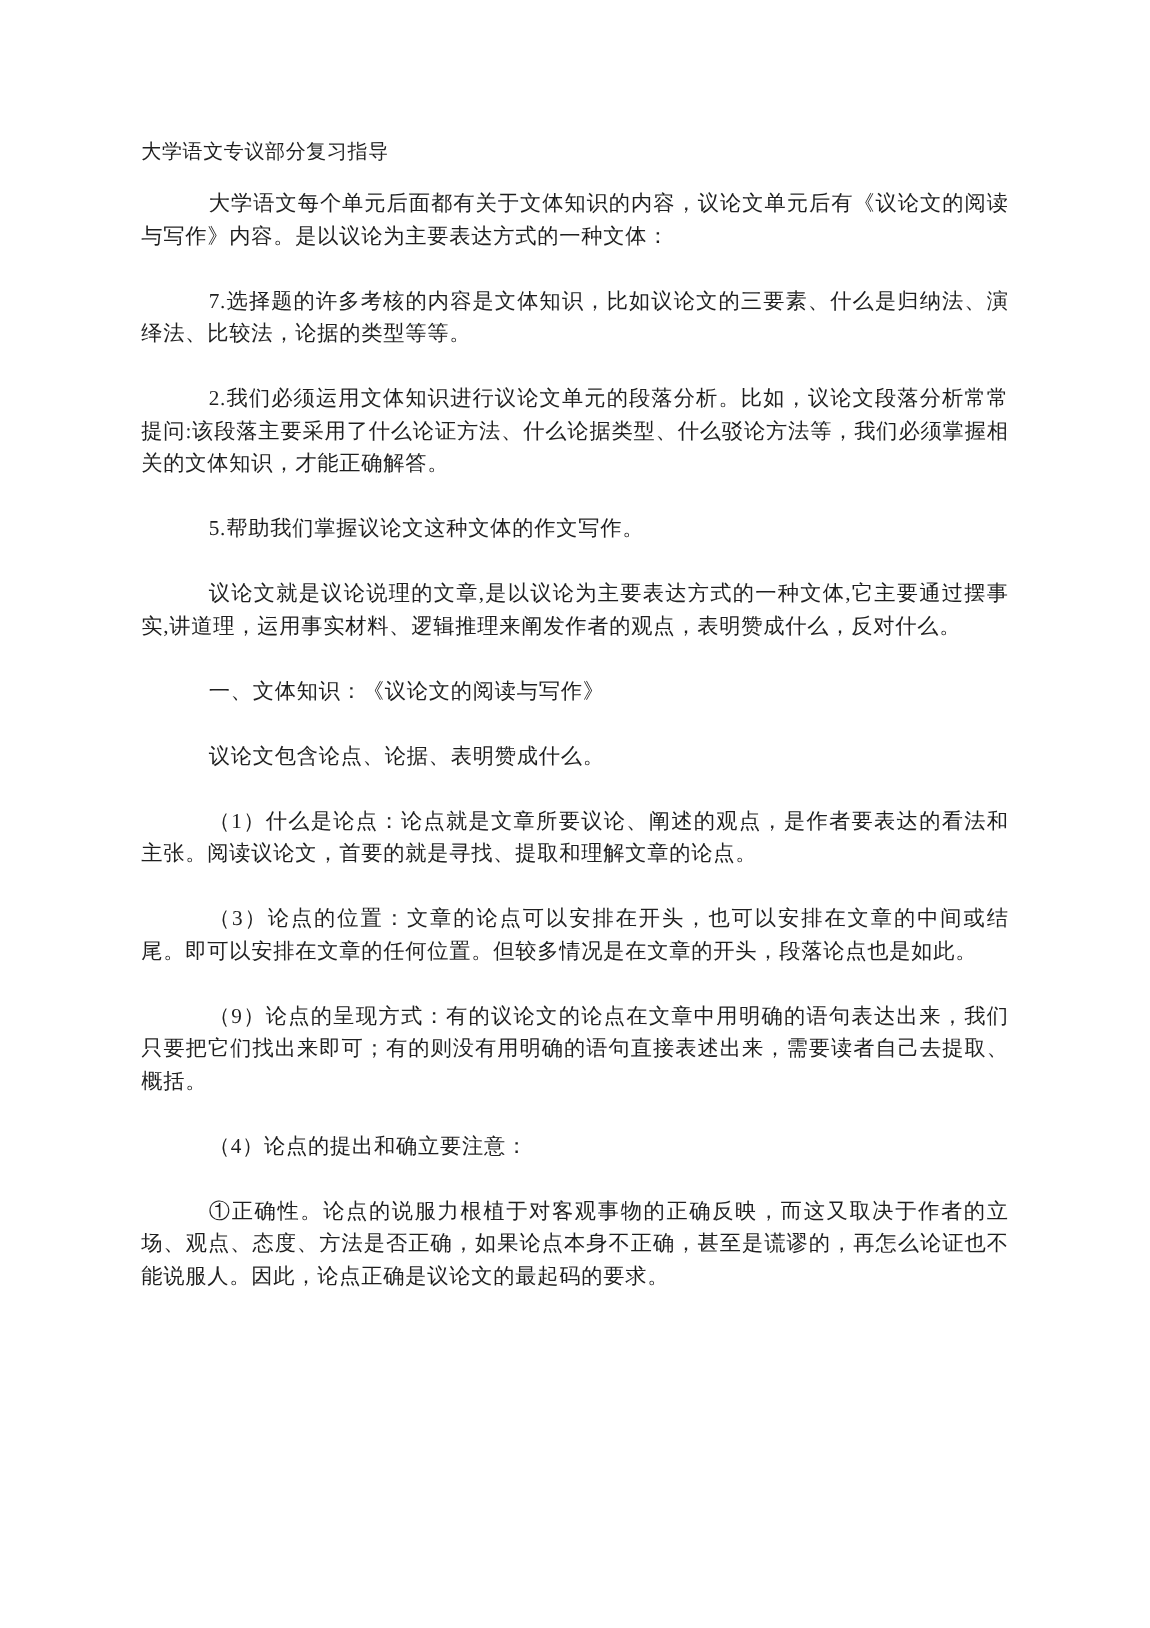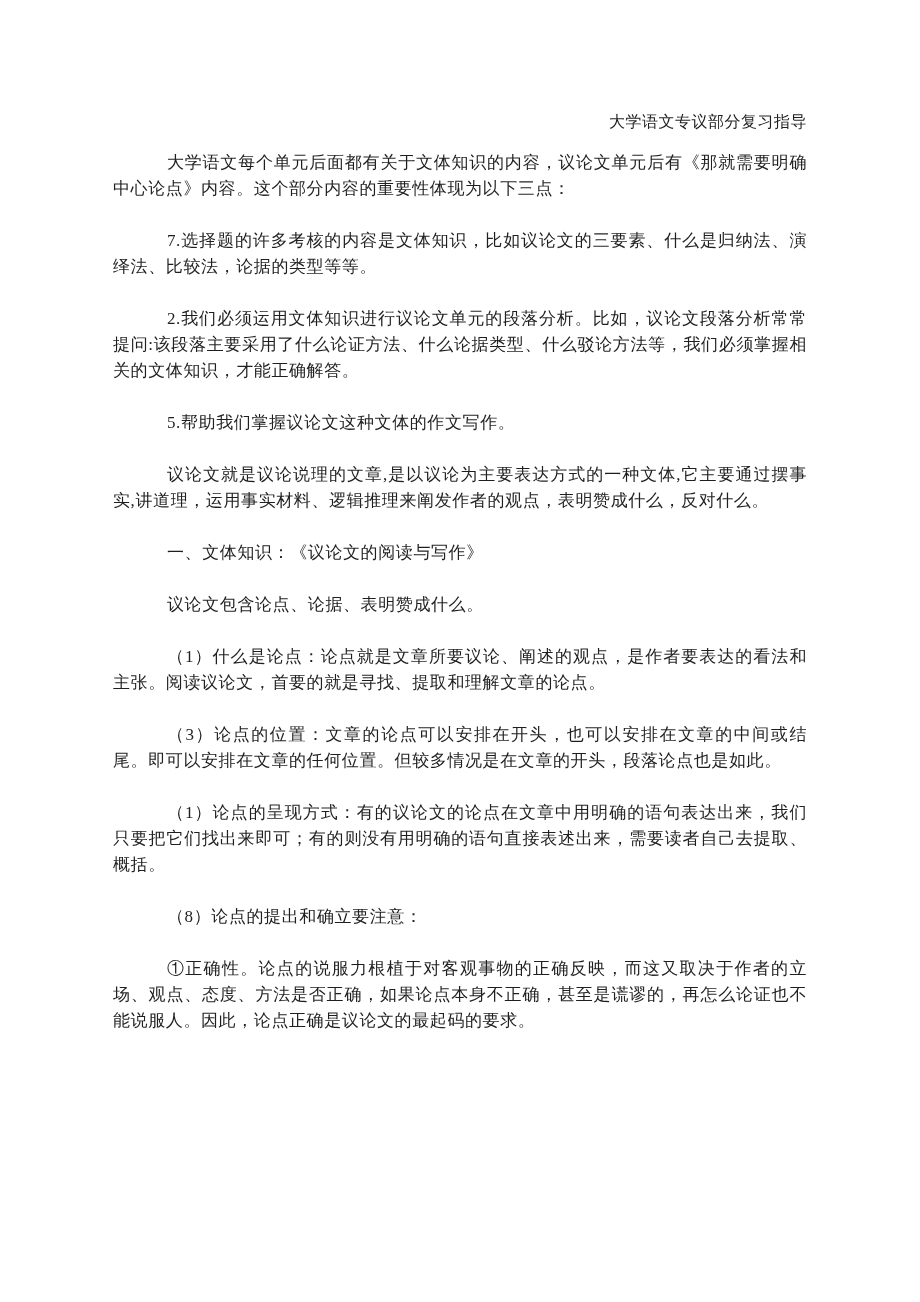--- a/index.html
+++ b/index.html
@@ -18,46 +18,46 @@
     box-sizing: border-box;
     width: 920px;
     height: 1302px;
     padding: 109px 113px 0 113px;
     background: #ffffff;
   }
   .doc-title {
     font-size: 16px;
     font-weight: normal;
     line-height: 26px;
-    text-align: right;
+    text-align: left;
     margin: 0 0 15px 0;
     letter-spacing: 0.5px;
   }
   .doc-para {
     font-size: 17px;
     line-height: 26px;
     letter-spacing: 0.6px;
     margin: 0 0 26px 0;
     text-indent: 54px;
     text-align: justify;
     text-justify: inter-ideograph;
   }
 </style>
 </head>
 <body>
 
 <div class="page">
   <h1 class="doc-title">大学语文专议部分复习指导</h1>
   <div id="paragraphs">
-      <p class="doc-para">大学语文每个单元后面都有关于文体知识的内容，议论文单元后有《那就需要明确中心论点》内容。这个部分内容的重要性体现为以下三点：</p>
+      <p class="doc-para">大学语文每个单元后面都有关于文体知识的内容，议论文单元后有《议论文的阅读与写作》内容。是以议论为主要表达方式的一种文体：</p>
       <p class="doc-para">7.选择题的许多考核的内容是文体知识，比如议论文的三要素、什么是归纳法、演绎法、比较法，论据的类型等等。</p>
       <p class="doc-para">2.我们必须运用文体知识进行议论文单元的段落分析。比如，议论文段落分析常常提问:该段落主要采用了什么论证方法、什么论据类型、什么驳论方法等，我们必须掌握相关的文体知识，才能正确解答。</p>
       <p class="doc-para">5.帮助我们掌握议论文这种文体的作文写作。</p>
       <p class="doc-para">议论文就是议论说理的文章,是以议论为主要表达方式的一种文体,它主要通过摆事实,讲道理，运用事实材料、逻辑推理来阐发作者的观点，表明赞成什么，反对什么。</p>
       <p class="doc-para">一、文体知识：《议论文的阅读与写作》</p>
       <p class="doc-para">议论文包含论点、论据、表明赞成什么。</p>
       <p class="doc-para">（1）什么是论点：论点就是文章所要议论、阐述的观点，是作者要表达的看法和主张。阅读议论文，首要的就是寻找、提取和理解文章的论点。</p>
       <p class="doc-para">（3）论点的位置：文章的论点可以安排在开头，也可以安排在文章的中间或结尾。即可以安排在文章的任何位置。但较多情况是在文章的开头，段落论点也是如此。</p>
-      <p class="doc-para">（1）论点的呈现方式：有的议论文的论点在文章中用明确的语句表达出来，我们只要把它们找出来即可；有的则没有用明确的语句直接表述出来，需要读者自己去提取、概括。</p>
-      <p class="doc-para">（8）论点的提出和确立要注意：</p>
+      <p class="doc-para">（9）论点的呈现方式：有的议论文的论点在文章中用明确的语句表达出来，我们只要把它们找出来即可；有的则没有用明确的语句直接表述出来，需要读者自己去提取、概括。</p>
+      <p class="doc-para">（4）论点的提出和确立要注意：</p>
       <p class="doc-para">①正确性。论点的说服力根植于对客观事物的正确反映，而这又取决于作者的立场、观点、态度、方法是否正确，如果论点本身不正确，甚至是谎谬的，再怎么论证也不能说服人。因此，论点正确是议论文的最起码的要求。</p>
     </div>
 </div>
 
 </body></html>

